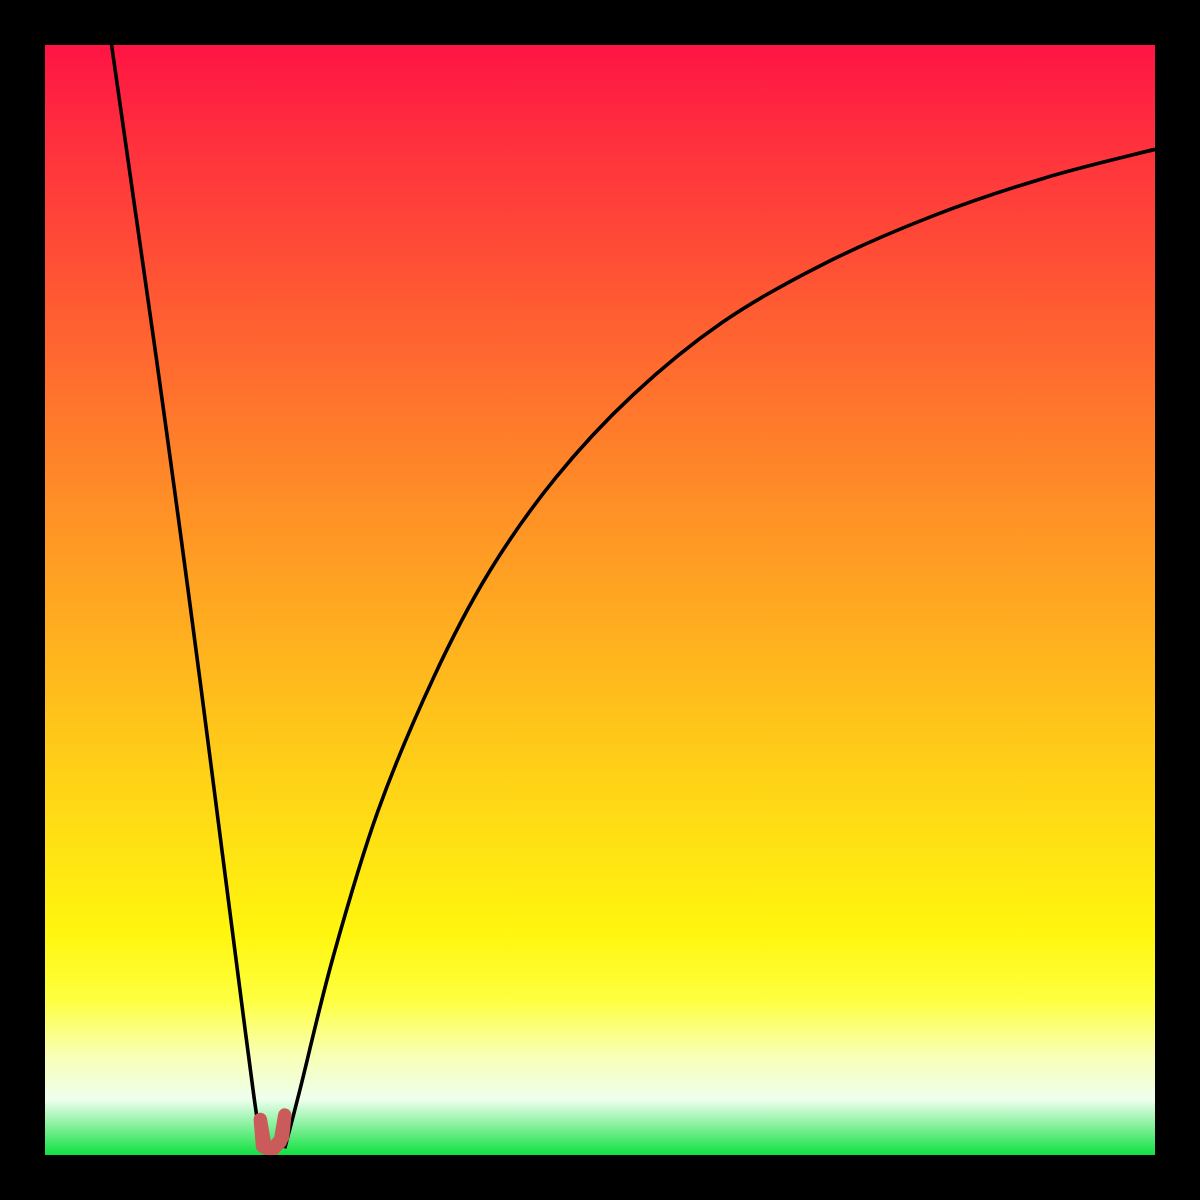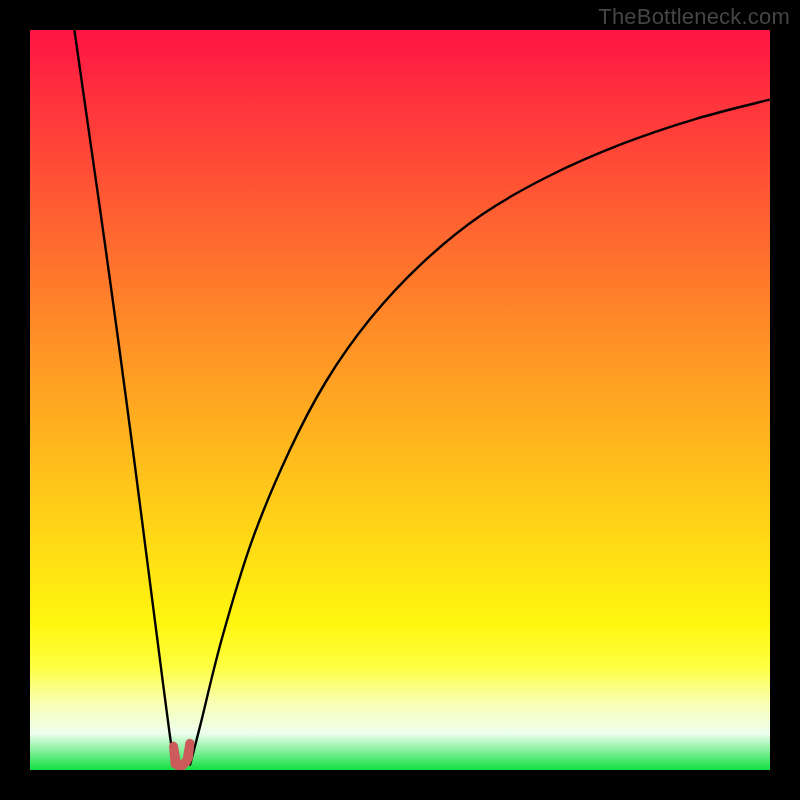--- a/index.html
+++ b/index.html
@@ -65,15 +65,14 @@
   <div class="plot-area">
     <div class="gradient-bg"></div>
 
     <svg class="curves" viewBox="0 0 740 740" preserveAspectRatio="none">
       <path d="M 44.40 0.00 C 47.06 18.65, 53.87 66.30, 59.20 103.60 C 64.53 140.90, 68.67 169.24, 74.00 207.20 C 79.33 245.16, 83.47 275.21, 88.80 314.50 C 94.13 353.79, 98.27 384.87, 103.60 425.50 C 108.93 466.13, 113.07 498.91, 118.40 540.20 C 123.73 581.49, 129.20 624.26, 133.20 654.90 C 137.20 685.54, 138.47 695.61, 140.60 710.40 C 142.73 725.19, 144.24 732.24, 145.04 737.04" fill="none" stroke="#000" stroke-width="2.4"></path>
       <path d="M 159.84 735.56 C 161.70 728.37, 164.34 718.78, 170.20 695.60 C 176.06 672.42, 183.08 640.10, 192.40 606.80 C 201.72 573.50, 210.01 543.90, 222.00 510.60 C 233.99 477.30, 245.68 450.44, 259.00 421.80 C 272.32 393.16, 281.35 375.48, 296.00 351.50 C 310.65 327.52, 323.08 309.91, 340.40 288.60 C 357.72 267.29, 372.22 251.75, 392.20 233.10 C 412.18 214.45, 428.76 200.58, 451.40 185.00 C 474.04 169.42, 492.69 159.31, 518.00 146.52 C 543.31 133.73, 565.36 124.35, 592.00 113.96 C 618.64 103.57, 639.36 96.79, 666.00 88.80 C 692.64 80.81, 726.68 73.02, 740.00 69.56" fill="none" stroke="#000" stroke-width="2.4"></path>
       <path d="M 143.56 716.32 L 145.04 734.08 L 150.96 737.04 L 156.88 731.12 L 159.84 713.36 L 158.36 728.16 L 152.44 735.56 L 146.52 734.08 L 143.56 716.32" fill="none" stroke-width="9" stroke-linecap="round" stroke-linejoin="round" stroke="#cb5a5a"></path>
     </svg>
   </div>
 
-  <div class="watermark">TheBottleneck.com</div>
 
 </div>
 
 </body></html>

